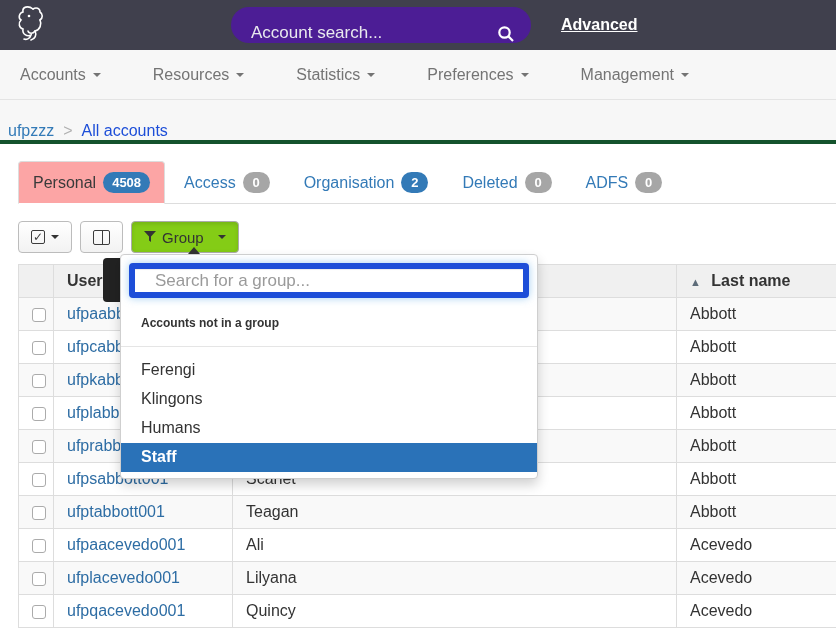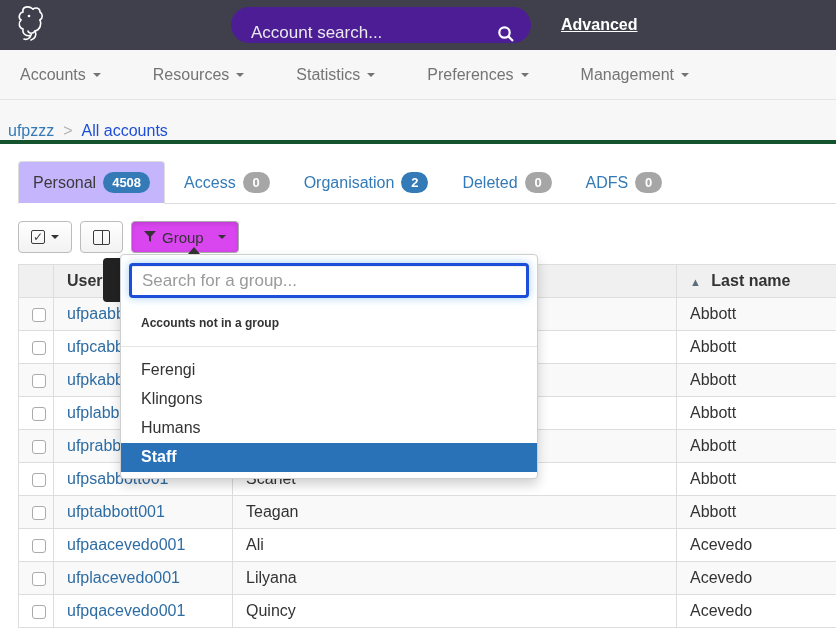--- a/index.html
+++ b/index.html
@@ -44,32 +44,32 @@
   .crumb-org { color:#337ab7; cursor:pointer; text-decoration:none; }
   .crumb-sep { color:#b0b0b0; margin:0 9px; }
   .crumb-page { color:#1d4ed8; }
 
   
   .tabs { display:flex; align-items:flex-end; margin:17px 0 0 18px; border-bottom:1px solid #ddd;
     width:calc(100% - 18px); }
   .tab { display:flex; align-items:center; padding:10px 14px; font-size:16px;
     border:1px solid transparent; border-radius:4px 4px 0 0; margin-bottom:-1px;
     margin-right:4px; cursor:pointer; color:#337ab7; }
-  .tab.active { background:#c4b5fd; border-color:#ddd; border-bottom-color:#fff; color:#3a3a3a; }
+  .tab.active { background:#fca5a5; border-color:#ddd; border-bottom-color:#fff; color:#3a3a3a; }
   .badge { margin-left:7px; min-width:27px; text-align:center; padding:4px 9px;
     border-radius:12px; font-size:13px; font-weight:bold; color:#fff; line-height:1; }
   .badge.blue { background:#337ab7; }
   .badge.gray { background:#a6a6a6; }
 
   
   .toolbar { display:flex; margin:17px 0 0 18px; }
   .btn { display:flex; align-items:center; height:32px; padding:0 12px;
     background:linear-gradient(#ffffff,#f2f2f2); border:1px solid #bcbcbc; border-radius:4px;
     margin-right:8px; cursor:pointer; font-size:15px; color:#333; }
-  .btn.active { background:#d946ef; border-color:#ababab; box-shadow:inset 0 2px 4px rgba(0,0,0,.12); }
+  .btn.active { background:#84cc16; border-color:#ababab; box-shadow:inset 0 2px 4px rgba(0,0,0,.12); }
   .cb-icon { width:14px; height:14px; border:1px solid #3c3c3c; border-radius:2px;
     font-size:12px; line-height:12px; text-align:center; color:#3c3c3c; font-weight:bold; }
   .cols-icon { width:17px; height:15px; border:1px solid #3c3c3c; border-radius:2px; position:relative; }
   .cols-icon::after { content:""; position:absolute; left:50%; top:0; bottom:0; width:1px; background:#3c3c3c; }
   .btn .caret { border-top-color:#333; }
   .funnel { margin-right:6px; display:flex; }
   .btn-label { margin-right:7px; }
   .cb-wrap { display:flex; align-items:center; }
   .cb-wrap .caret { margin-left:6px; }
 
@@ -95,22 +95,22 @@
     background:#222; border-radius:4px; z-index:40; }
   .tooltip-arrow { position:absolute; left:188px; top:247px; width:0; height:0;
     border-left:6px solid transparent; border-right:6px solid transparent;
     border-bottom:7px solid #333; z-index:40; }
 
   
   .dropdown { position:absolute; left:120px; top:254px; width:418px; z-index:50;
     background:#fff; border:1px solid #cfcfcf; border-radius:4px;
     box-shadow:0 6px 12px rgba(0,0,0,.18); padding-bottom:6px; }
   .dd-search { margin:8px; }
-  .dd-search input { width:100%; height:35px; border:3px solid #1d4ed8; border-radius:4px;
-    padding:0 10px; font-size:17px; font-family:inherit; outline:none; color:#333;
+  .dd-search input { width:100%; height:35px; border:6px solid #1d4ed8; border-radius:4px;
+    padding:0 20px; font-size:17px; font-family:inherit; outline:none; color:#333;
     box-shadow:inset 0 1px 1px rgba(0,0,0,.075), 0 0 8px rgba(102,175,233,.6); }
   .dd-search input::placeholder { color:#9a9a9a; opacity:1; }
   .dd-nogroup { font-weight:bold; color:#333; font-size:12px; padding:10px 20px 11px; }
   .dd-divider { height:1px; background:#e5e5e5; margin:5px 0 9px; }
   .dd-item { font-size:16px; color:#333; padding:5px 20px 6px; cursor:pointer; }
   .dd-item.selected { background:#2a72b8; color:#fff; font-weight:bold; }
 </style>
 </head>
 <body>
 

